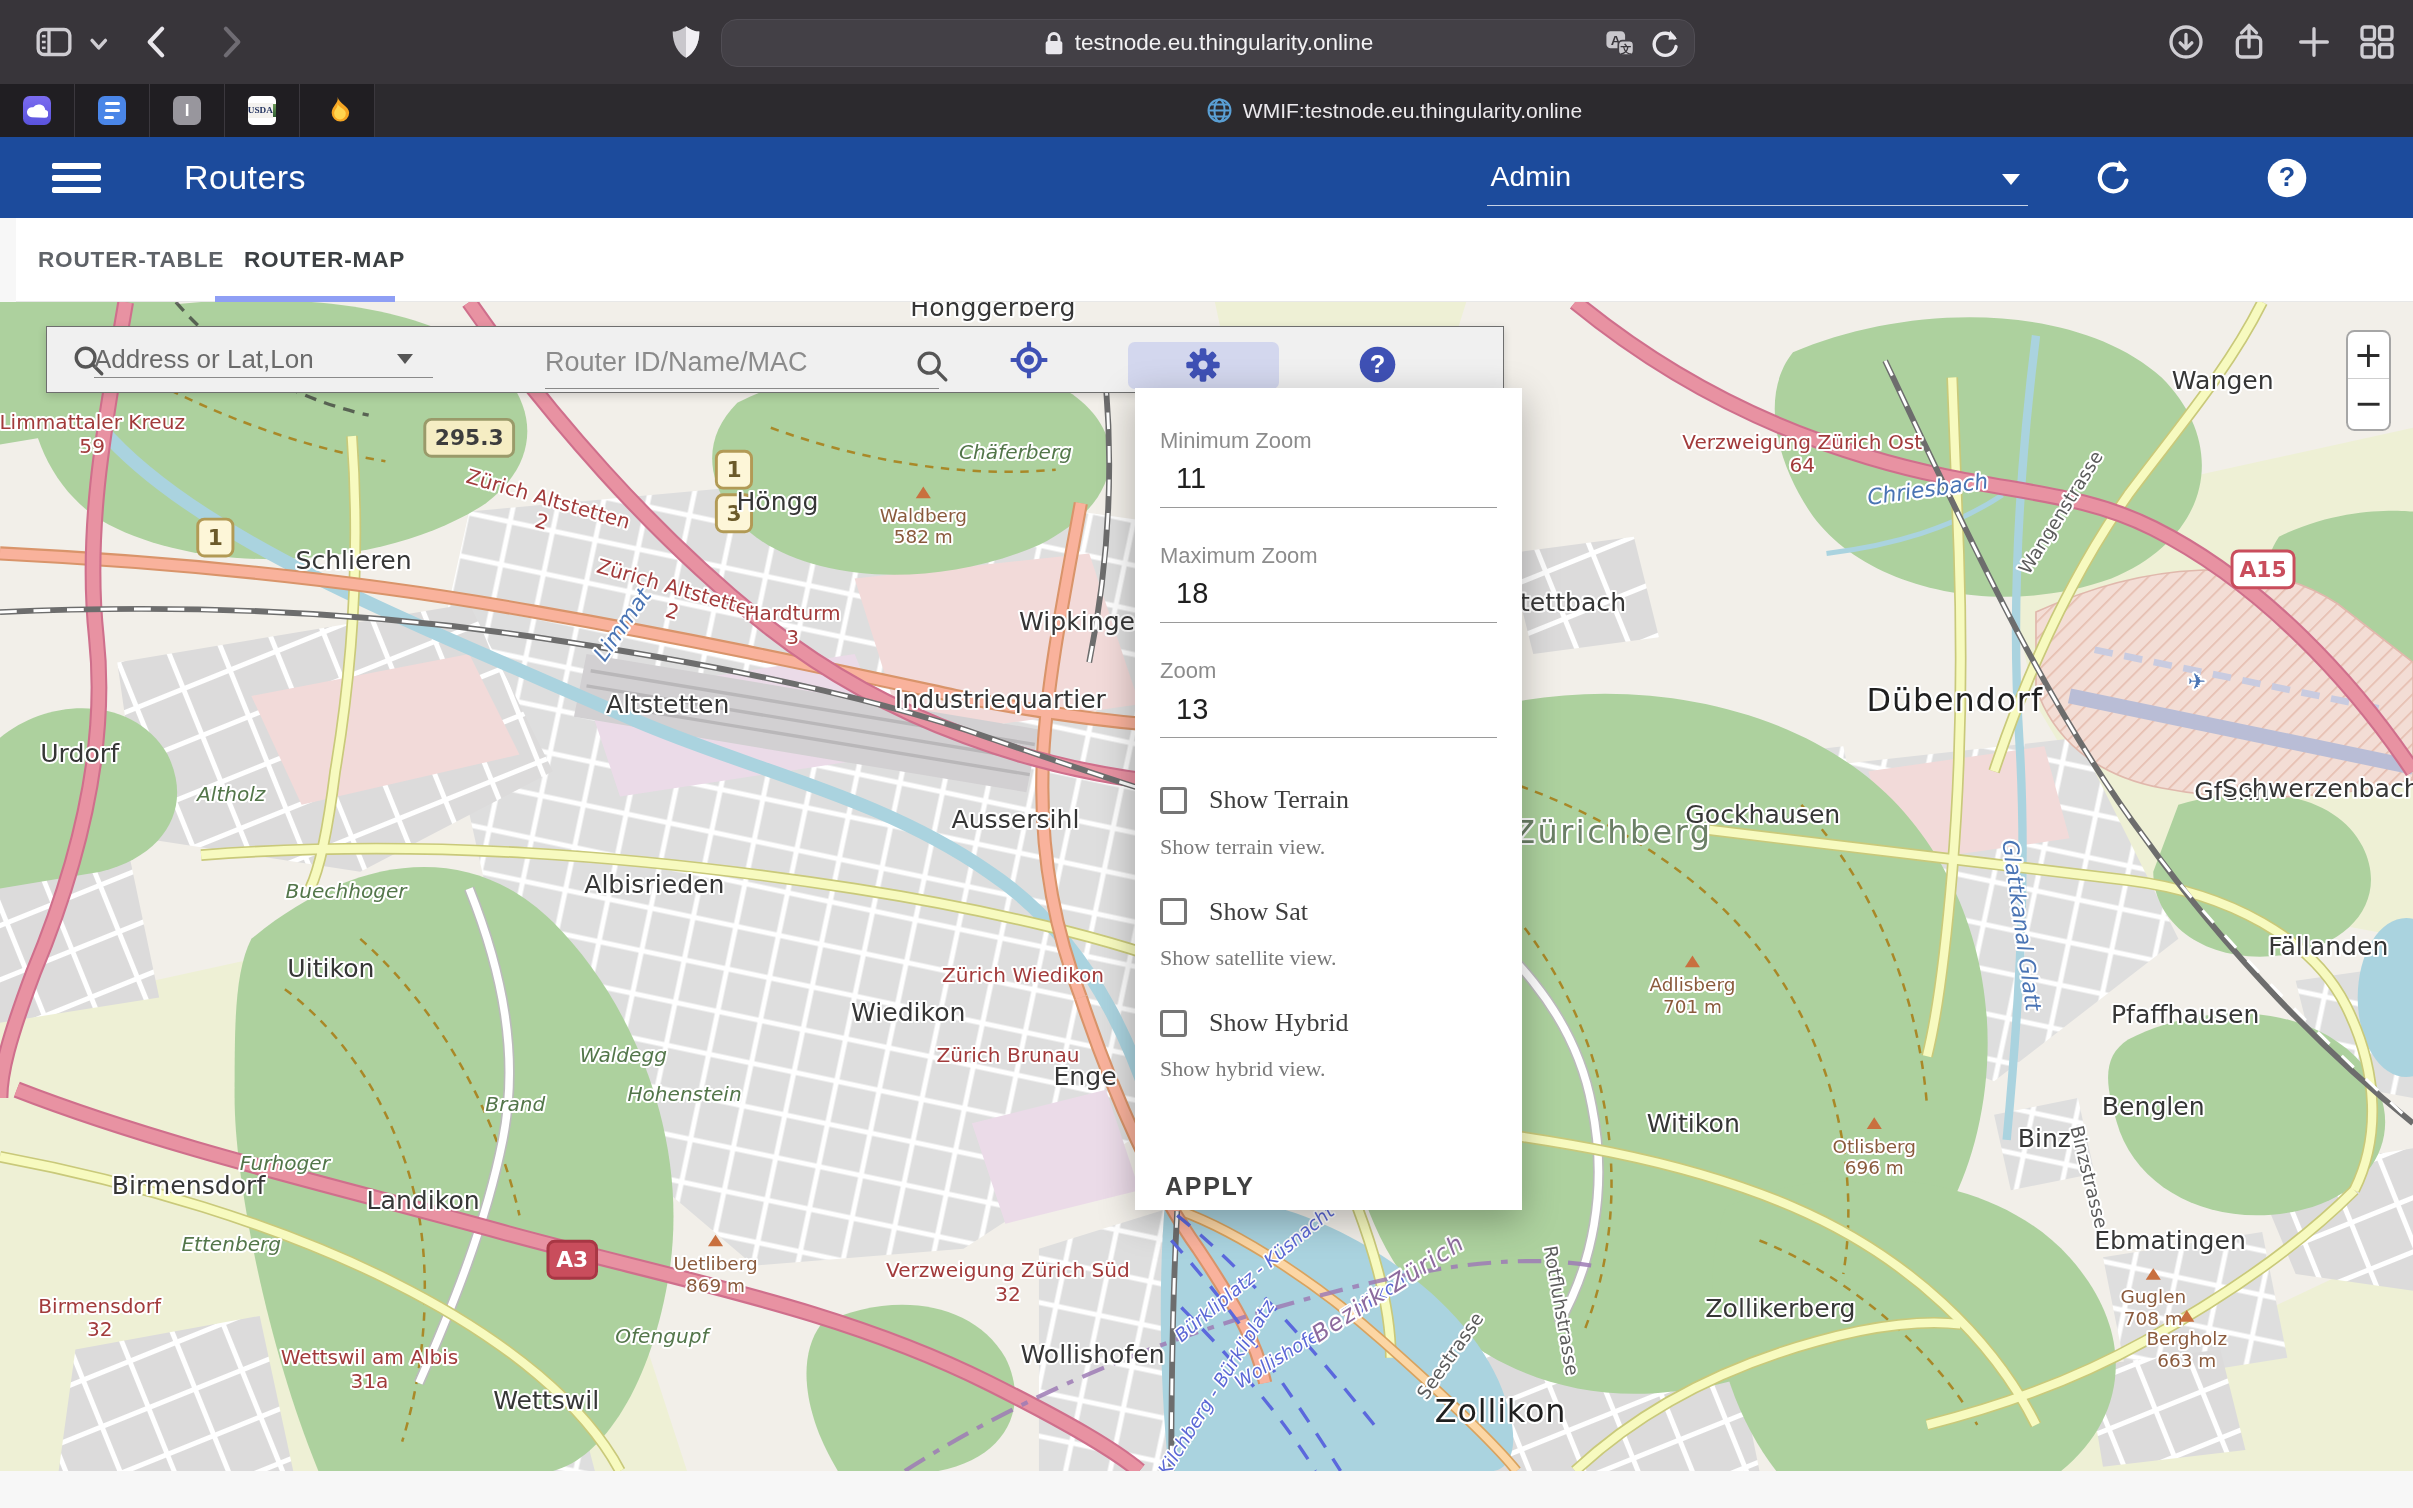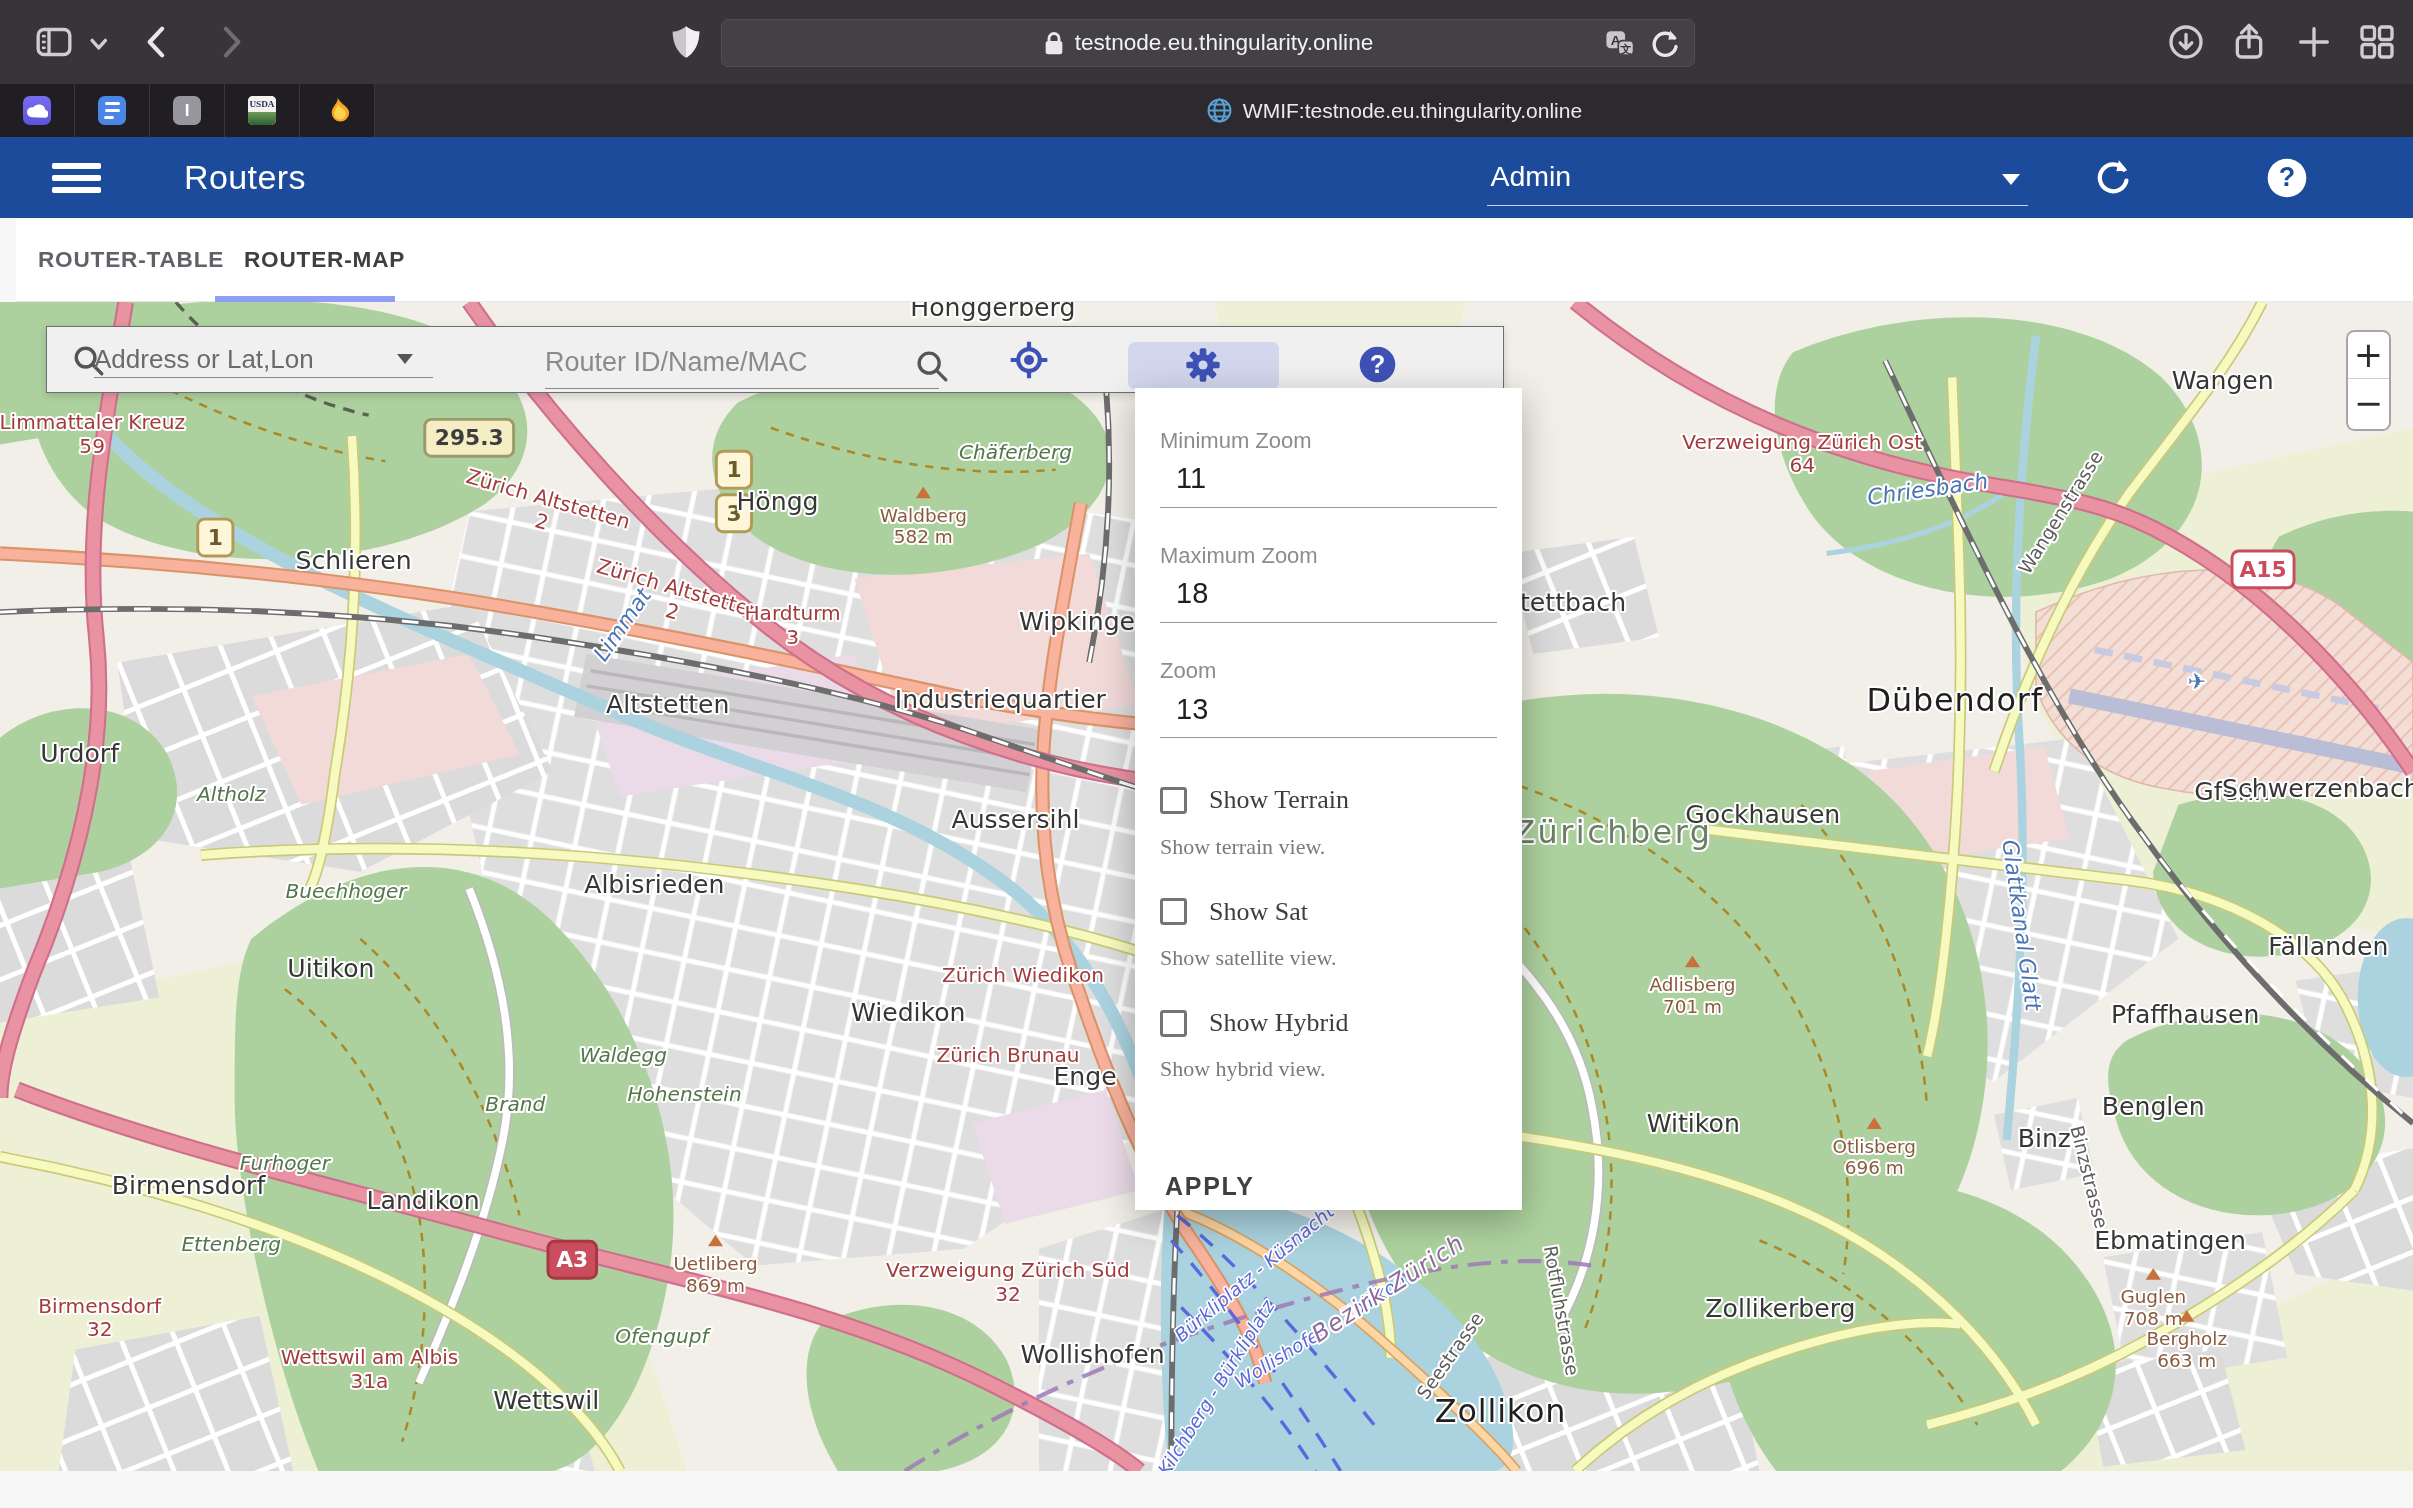--- a/index.html
+++ b/index.html
@@ -1,34 +1,34 @@
 <!DOCTYPE html>
 <html style="font-size:13.4px"><head>
 <meta charset="utf-8">
 <style>
   html,body{margin:0;padding:0;background:#f7f7f7;font-family:"Liberation Sans",sans-serif;}
   #stage{position:relative;width:2413px;height:1508px;overflow:hidden;background:#f7f7f7;}
 
   
   #browser-toolbar{position:absolute;left:0;top:0;width:2413px;height:84px;background:#38353a;}
   .tb-icon{position:absolute;top:22px;width:40px;height:40px;}
-  #url-pill{position:absolute;left:721px;top:19px;width:972px;height:46px;background:#434046;border:0.8px solid #504d54;border-radius:7px;display:flex;align-items:center;justify-content:center;gap:10px;color:#f2f1f3;font-size:22.6px;}
+  #url-pill{position:absolute;left:721px;top:19px;width:972px;height:46px;background:#434046;border:0.8px solid #504d54;border-radius:16px;display:flex;align-items:center;justify-content:center;gap:10px;color:#f2f1f3;font-size:22.6px;}
   #url-pill .right-icons{position:absolute;right:11.7px;top:6.7px;display:flex;gap:11.7px;}
 
   #tab-strip{position:absolute;left:0;top:84px;width:2413px;height:53px;background:#2c2a2e;display:flex;border-bottom:0.8px solid #1a191c;}
   .pinned{width:75px;height:53px;background:#201e22;border-right:1.7px solid #3b383e;display:flex;align-items:center;justify-content:center;box-sizing:border-box;}
   #active-tab{flex:1;display:flex;align-items:center;justify-content:center;gap:10px;color:#ebe9ed;font-size:21px;}
 
   .fav{width:28.5px;height:28.5px;border-radius:6.7px;display:flex;align-items:center;justify-content:center;box-sizing:border-box;}
   .fav-icloud{background:linear-gradient(180deg,#7b6cf0,#5a53dd);}
   .fav-docs{background:#4a86e8;flex-direction:column;gap:3.4px;}
   .fav-docs i{display:block;width:15px;height:3.4px;background:#fff;border-radius:1.7px;}
   .fav-docs i.short{width:10px;align-self:flex-start;margin-left:6.7px;}
   .fav-info{background:#98969d;color:#fff;font-weight:bold;font-size:17px;}
-  .fav-usda{background:#fff;overflow:hidden;flex-direction:column;border-radius:5px;}
+  .fav-usda{background:#fff;overflow:hidden;border-radius:5px;}
   .fav-usda .usda-top{width:100%;height:55%;background:#f4f2ee;color:#1d2d5c;font-size:9.2px;font-weight:bold;display:flex;align-items:center;justify-content:center;font-family:"Liberation Serif",serif;}
   .fav-usda .usda-bot{width:100%;height:45%;background:linear-gradient(180deg,#6f9c5a,#2f5e33);}
 
   
   #app-header{position:absolute;left:0;top:137px;width:2413px;height:81px;background:#1c4b9c;color:#fff;}
   #hamburger{position:absolute;left:52px;top:26px;width:49px;height:30px;display:flex;flex-direction:column;justify-content:space-between;cursor:pointer;}
   #hamburger i{display:block;height:5.9px;background:#fff;border-radius:1.7px;}
   #page-title{position:absolute;left:184px;top:0;height:81px;line-height:81px;font-size:34px;font-weight:400;letter-spacing:0.4px;}
   #admin-select{position:absolute;left:1487px;top:13.4px;width:541px;height:55px;border-bottom:1.7px solid rgba(255,255,255,0.75);cursor:pointer;}
   #admin-select .sel-text{position:absolute;left:3.4px;top:10px;font-size:28.5px;}

